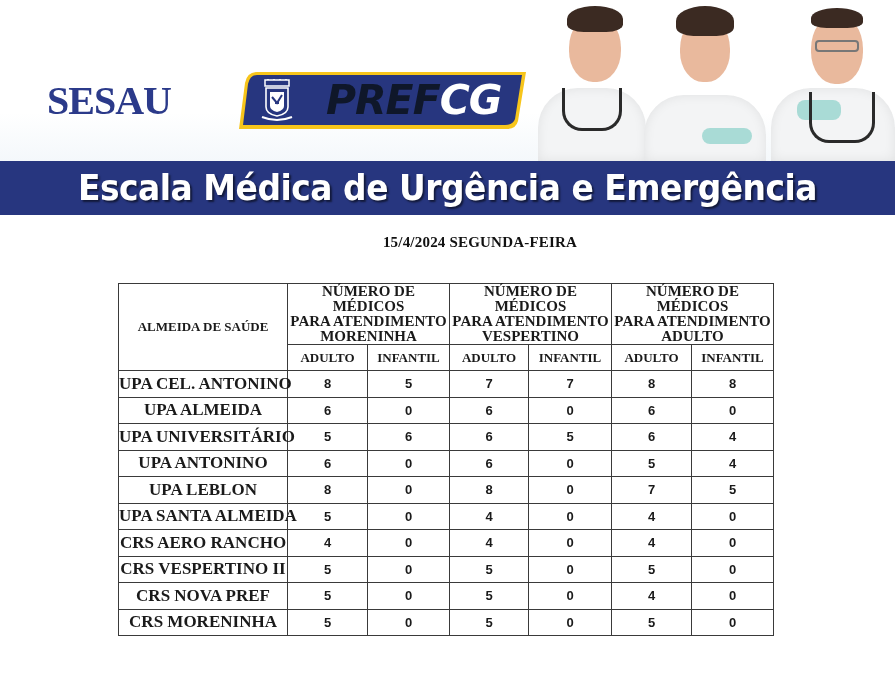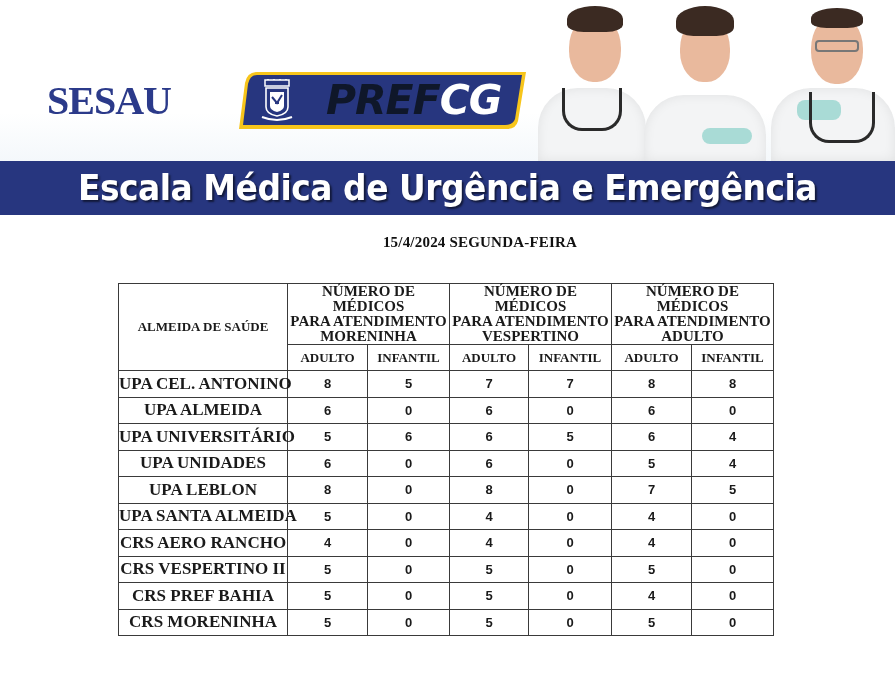--- a/index.html
+++ b/index.html
@@ -248,21 +248,21 @@
     <tr>
       <td class="unit">UPA UNIVERSITÁRIO</td>
       <td class="num">5</td>
       <td class="num">6</td>
       <td class="num">6</td>
       <td class="num">5</td>
       <td class="num">6</td>
       <td class="num">4</td>
     </tr>
     <tr>
-      <td class="unit">UPA UNIDADES</td>
+      <td class="unit">UPA ANTONINO</td>
       <td class="num">6</td>
       <td class="num">0</td>
       <td class="num">6</td>
       <td class="num">0</td>
       <td class="num">5</td>
       <td class="num">4</td>
     </tr>
     <tr>
       <td class="unit">UPA LEBLON</td>
       <td class="num">8</td>
@@ -293,21 +293,21 @@
     <tr>
       <td class="unit">CRS VESPERTINO II</td>
       <td class="num">5</td>
       <td class="num">0</td>
       <td class="num">5</td>
       <td class="num">0</td>
       <td class="num">5</td>
       <td class="num">0</td>
     </tr>
     <tr>
-      <td class="unit">CRS PREF BAHIA</td>
+      <td class="unit">CRS NOVA PREF</td>
       <td class="num">5</td>
       <td class="num">0</td>
       <td class="num">5</td>
       <td class="num">0</td>
       <td class="num">4</td>
       <td class="num">0</td>
     </tr>
     <tr>
       <td class="unit">CRS MORENINHA</td>
       <td class="num">5</td>

